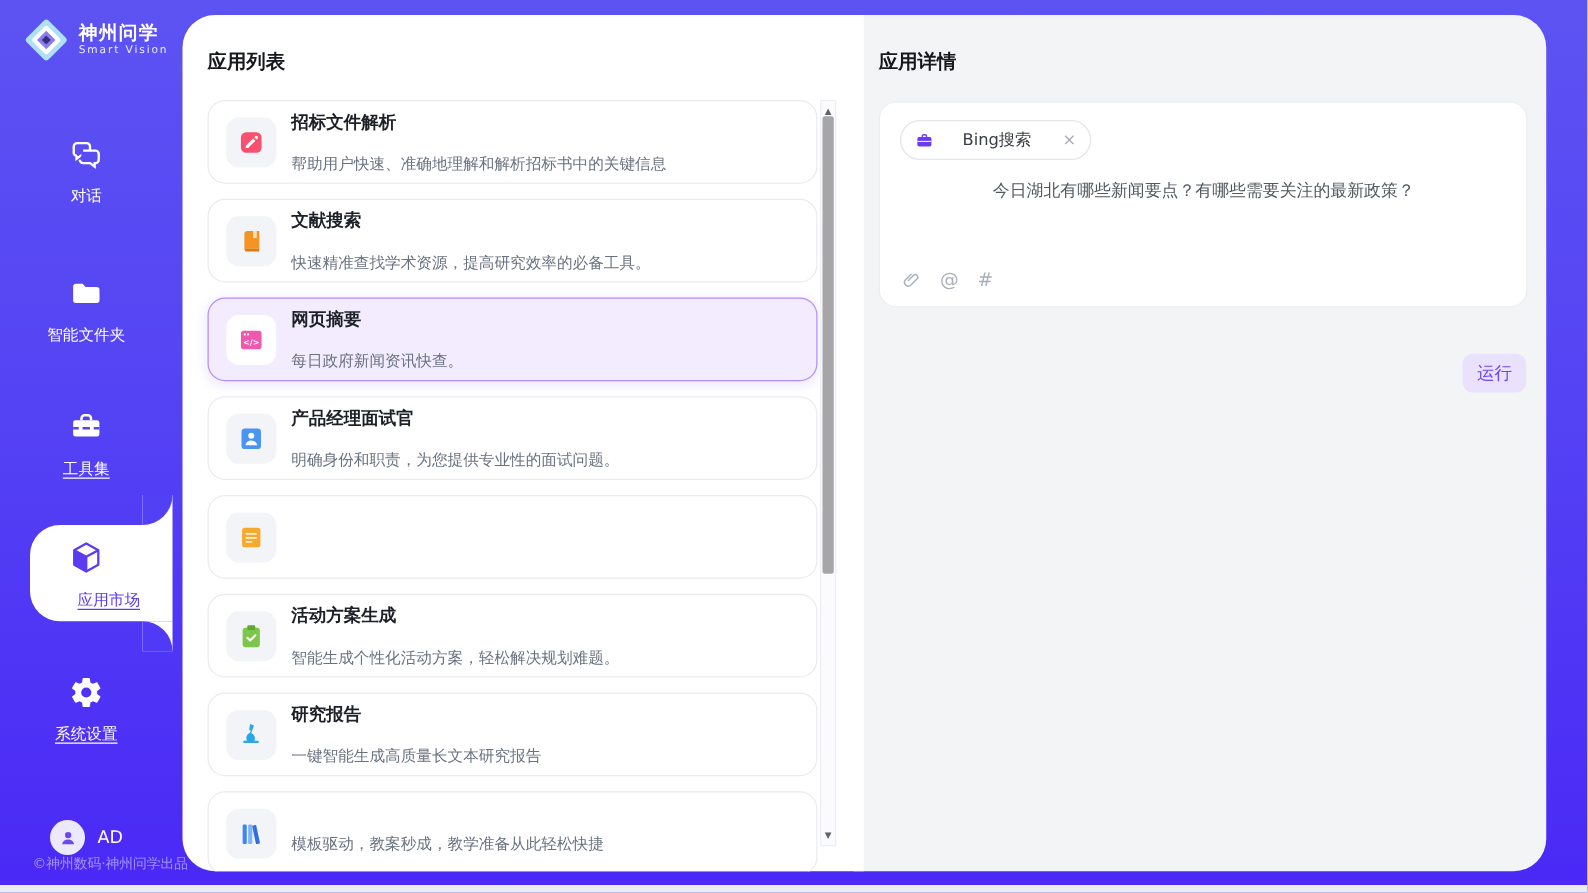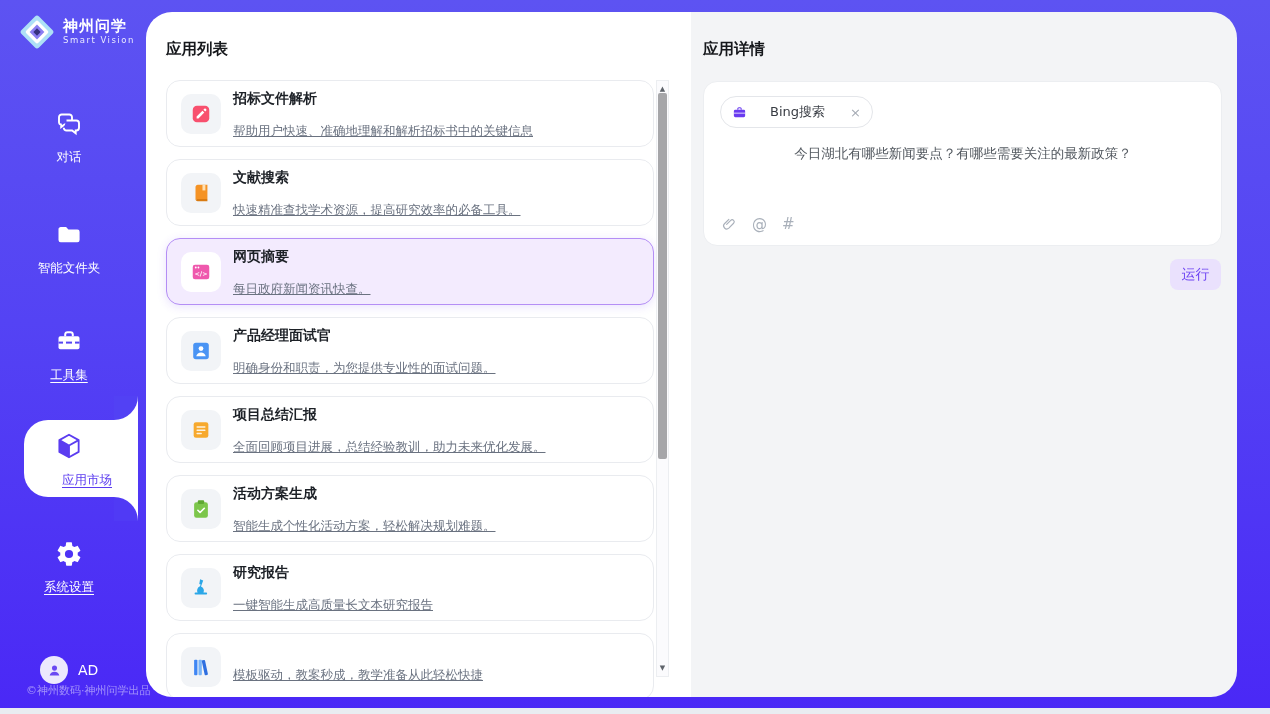--- a/index.html
+++ b/index.html
@@ -35,40 +35,40 @@
               border-radius:26px 0 0 26px;overflow:hidden;z-index:1;}
   .panel-title{position:absolute;left:20px;top:27px;margin:0;font-size:15.5px;font-weight:bold;color:#16181c;}
   .list{position:absolute;left:20px;top:68px;width:488px;display:flex;flex-direction:column;gap:12px;}
   .card{height:67px;flex:0 0 67px;background:#fff;border:1px solid #e9ebef;border-radius:14px;
         display:flex;align-items:center;padding:0 14px;cursor:pointer;}
   .card.selected{background:#f3ebfe;border:1.5px solid #b48ef5;box-shadow:0 2px 10px rgba(110,60,240,.15);}
   .ic-box{width:40px;height:40px;border-radius:10px;background:#f2f4f7;display:flex;align-items:center;
           justify-content:center;flex:0 0 40px;margin-right:12px;}
   .card.selected .ic-box{background:#fff;}
   .card-txt .tt{font-size:14px;font-weight:bold;color:#1d2127;line-height:17px;}
-  .card-txt .dd{font-size:12.5px;color:#6a7280;margin-top:16px;line-height:15px;text-decoration:underline;}
+  .card-txt .dd{font-size:12.5px;color:#6a7280;margin-top:16px;line-height:15px;}
   .scrollbar{position:absolute;right:22px;top:68px;width:13px;height:597px;background:#fbfbfd;
              border:1px solid #eceef1;}
   .sb-arrow{position:absolute;left:0;width:11px;text-align:center;font-size:7px;color:#5f646b;line-height:12px;}
   .sb-up{top:2px;} .sb-down{bottom:2px;}
   .sb-thumb{position:absolute;left:1px;top:12px;width:9px;height:366px;background:#a6a6a9;border-radius:2px;}
 
   
   .panel-detail{position:absolute;left:683px;top:12px;width:554px;height:685px;background:#f3f4f6;
                 border-radius:0 26px 26px 0;}
   .detail-card{position:absolute;left:20px;top:69px;width:519px;height:165px;background:#fff;
                border:1px solid #eceef1;border-radius:14px;}
   .chip{position:absolute;left:16px;top:14px;height:32px;display:inline-flex;align-items:center;gap:23px;
         padding:0 11px;background:#fff;border:1px solid #e4e6ea;border-radius:16px;}
   .chip-label{font-size:13px;color:#383c43;}
   .chip-close{font-size:13px;color:#a5abb4;cursor:pointer;margin-left:2px;}
   .prompt{position:absolute;left:17px;top:62px;right:16px;font-size:13.5px;color:#52585f;line-height:19px;cursor:text;text-align:center;}
   .attach-row{position:absolute;left:17px;bottom:12px;display:flex;align-items:center;gap:15px;}
   .attach-row .glyph{font-size:15px;color:#a9b0ba;cursor:pointer;line-height:18px;}
-  .run-btn{position:absolute;right:16px;top:247px;width:51px;height:31px;border:none;border-radius:8px;
+  .run-btn{position:absolute;right:16px;top:271px;width:51px;height:31px;border:none;border-radius:8px;
            background:#eae1fd;color:#6f46f3;font-size:14px;cursor:pointer;}
 </style>
 </head>
 <body>
 
 <div class="stage">
 
   <aside class="sidebar">
     <div class="logo">
       <svg width="38" height="38" viewBox="0 0 40 40">
@@ -216,24 +216,20 @@
 
       <div class="card">
         <span class="ic-box">
           <svg width="22" height="22" viewBox="0 0 24 24">
             <rect x="4" y="3.5" width="16" height="17" rx="2.5" fill="#f7a92e"></rect>
             <rect x="7" y="8" width="10" height="1.6" rx=".8" fill="#fff" opacity=".85"></rect>
             <rect x="7" y="11.5" width="10" height="1.6" rx=".8" fill="#fff" opacity=".85"></rect>
             <rect x="7" y="15" width="6" height="1.6" rx=".8" fill="#fff" opacity=".85"></rect>
           </svg>
         </span>
-        <div class="card-txt">
-          <div class="tt">项目总结汇报</div>
-          <div class="dd">全面回顾项目进展，总结经验教训，助力未来优化发展。</div>
-        </div>
       </div>
 
       <div class="card">
         <span class="ic-box">
           <svg width="22" height="22" viewBox="0 0 24 24">
             <rect x="4.5" y="4.5" width="15" height="17" rx="2.5" fill="#7cc64b"></rect>
             <rect x="8.5" y="2.5" width="7" height="4" rx="1.2" fill="#5ea832"></rect>
             <path d="M8.6 13.4l2.4 2.4 4.6-4.6" stroke="#fff" stroke-width="1.8" fill="none" stroke-linecap="round" stroke-linejoin="round"></path>
           </svg>
         </span>

